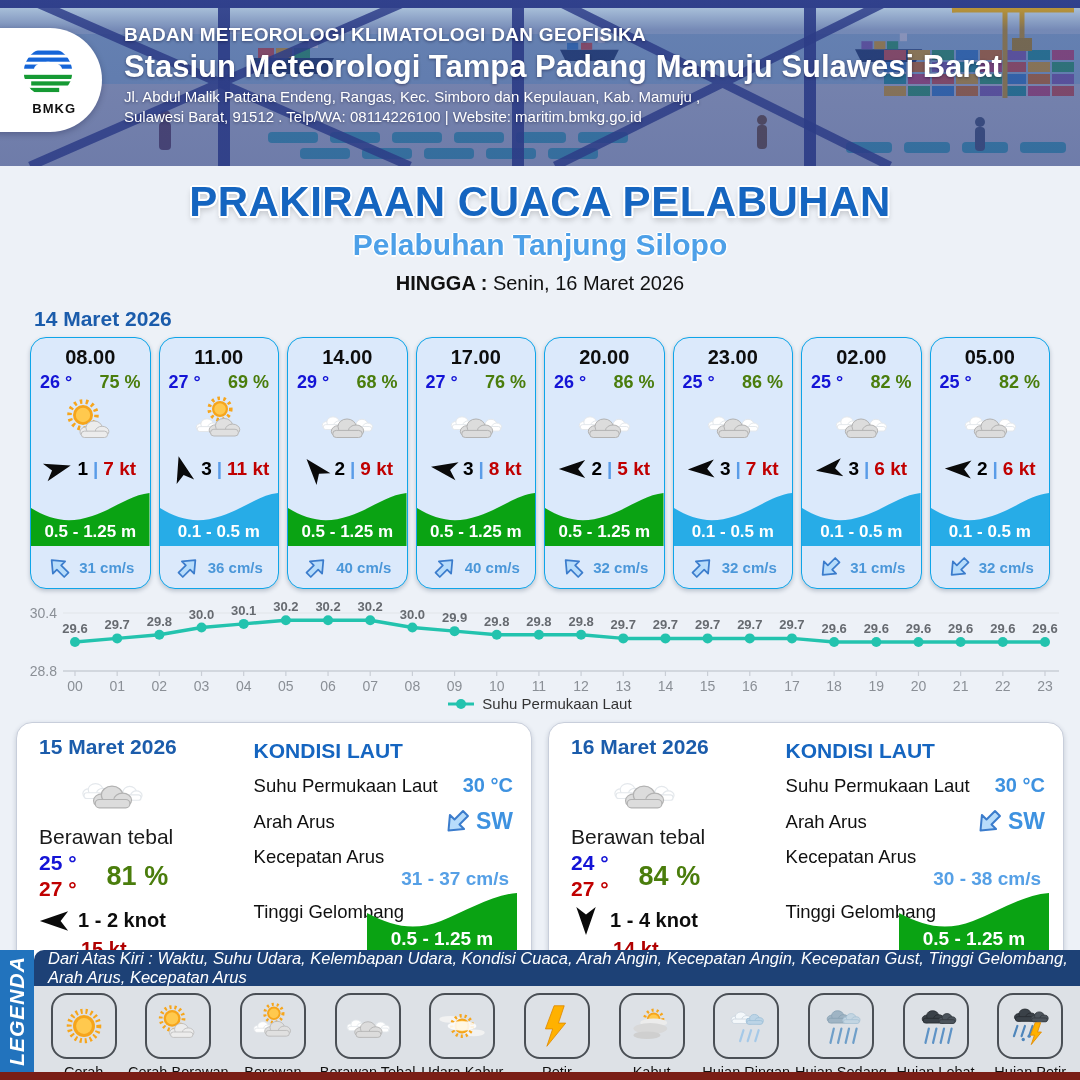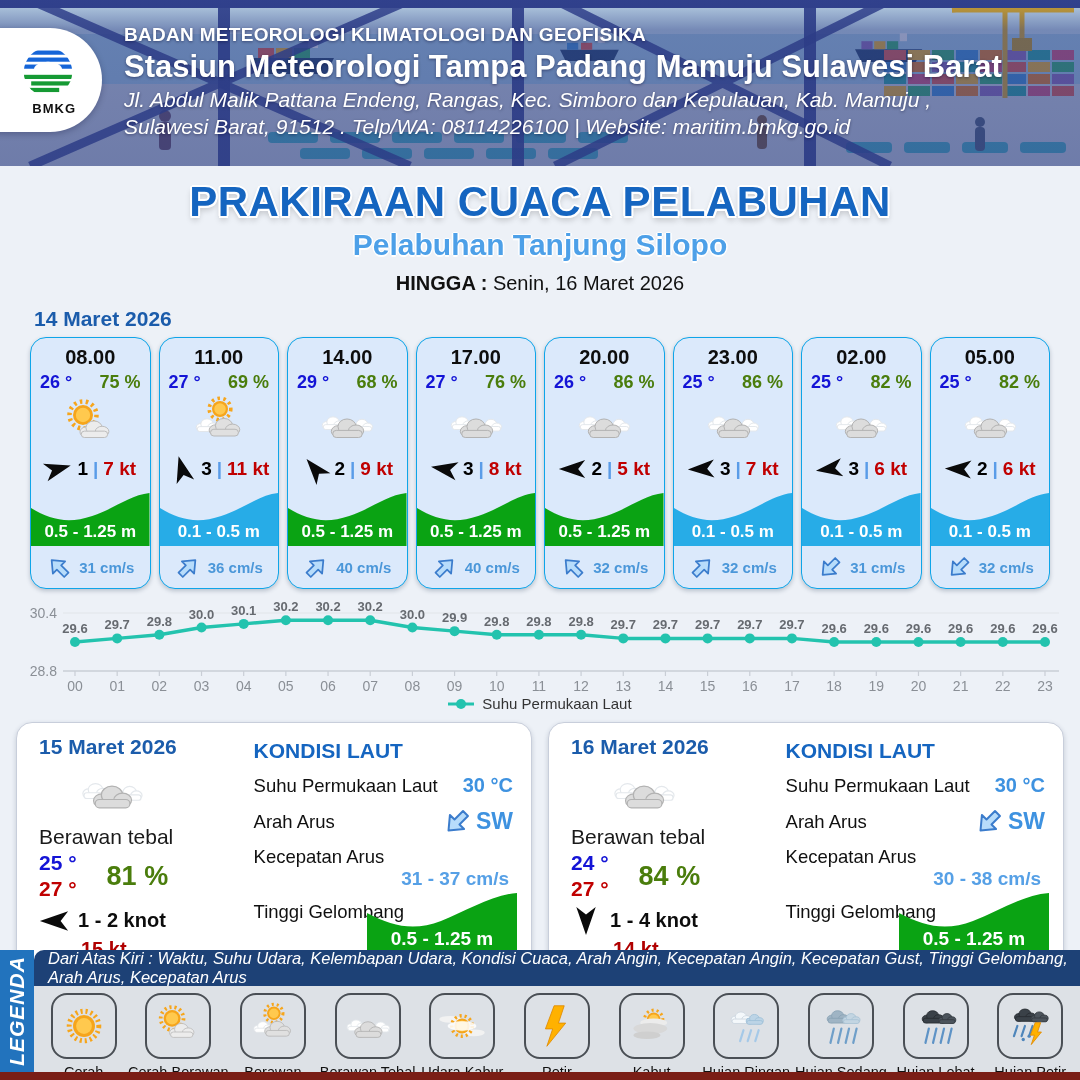--- a/index.html
+++ b/index.html
@@ -9,21 +9,21 @@
   
   .hdr{position:relative;height:166px;overflow:hidden;}
   .hdr-art{position:absolute;inset:0;width:1080px;height:166px;display:block;}
   .logo{position:absolute;left:-50px;top:28px;width:152px;height:104px;background:#fff;border-radius:60px;
         display:flex;flex-direction:column;align-items:flex-end;justify-content:center;padding-right:26px;box-sizing:border-box;
         box-shadow:0 2px 6px rgba(0,0,40,.25);}
   .logo-text{font-size:13px;font-weight:bold;color:#111;letter-spacing:1px;margin-top:1px;}
   .hdr-text{position:absolute;left:124px;top:24px;color:#fff;text-shadow:0 1px 3px rgba(0,0,40,.45);white-space:nowrap;}
   .hdr-agency{font-size:19px;font-weight:bold;letter-spacing:.3px;}
   .hdr-station{font-size:31px;font-weight:bold;margin-top:3px;}
-  .hdr-addr{font-size:21px;margin-top:3px;font-style:italic;}
+  .hdr-addr{font-size:15px;margin-top:3px;}
 
   
   .title-main{margin-top:12px;text-align:center;font-size:42px;font-weight:bold;color:#1565c0;letter-spacing:.5px;
     text-shadow:2px 0 #fff,-2px 0 #fff,0 2px #fff,0 -2px #fff,1.5px 1.5px #fff,-1.5px -1.5px #fff,1.5px -1.5px #fff,-1.5px 1.5px #fff,0 4px 6px rgba(0,0,0,.22);}
   .title-sub{text-align:center;font-size:30px;font-weight:bold;color:#4da0e8;margin-top:2px;
     text-shadow:1.5px 0 #fff,-1.5px 0 #fff,0 1.5px #fff,0 -1.5px #fff;}
   .validity{display:flex;justify-content:center;gap:95px;font-size:20px;margin-top:10px;color:#111;}
   .vlabel{font-weight:bold;}
   .date-label{margin:12px 0 6px 34px;font-size:21px;font-weight:bold;color:#1b5cab;}
 

